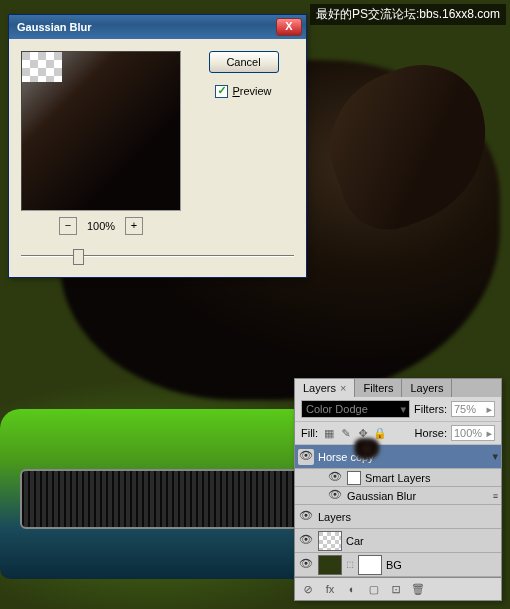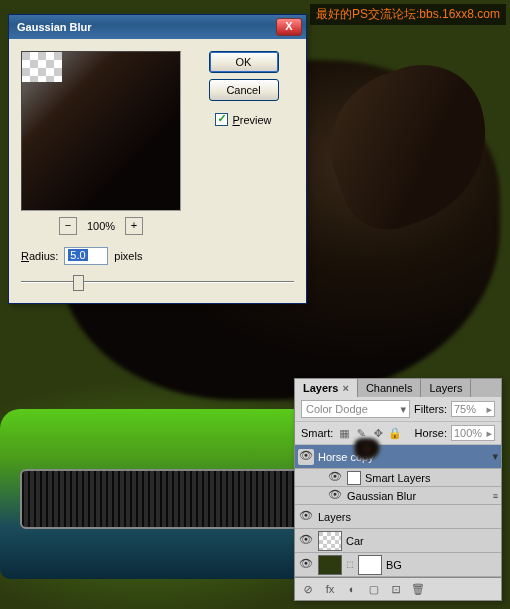--- a/index.html
+++ b/index.html
@@ -2,53 +2,53 @@
 <html><head>
 <meta charset="utf-8">
 <style>
 *{box-sizing:border-box;margin:0;padding:0;font-family:Tahoma,Arial,sans-serif;font-size:11px}
 body{width:510px;height:609px;background:#2d3a0f;position:relative;overflow:hidden}
 .bg-scene{position:absolute;inset:0;background:radial-gradient(ellipse 400px 200px at 150px 500px,#4a7a1a 0%,#2d3a0f 60%);}
 .horse{position:absolute;left:60px;top:60px;width:440px;height:340px;background:radial-gradient(ellipse at 70% 30%,#3a2a1a 0%,#1a1108 30%,#0a0605 60%);border-radius:30% 40% 50% 40%;filter:blur(2px)}
 .horse-head{position:absolute;right:20px;top:70px;width:160px;height:150px;background:linear-gradient(135deg,#3a2818 0%,#1a0f08 60%);border-radius:50% 40% 60% 30%;transform:rotate(-20deg)}
 .car{position:absolute;left:0;bottom:30px;width:330px;height:170px;background:linear-gradient(180deg,#5aca1a 0%,#4a9a1a 30%,#1a4a5a 70%,#0a2a3a 100%);border-radius:20px 30px 10px 10px}
 .car-grill{position:absolute;left:20px;bottom:50px;width:280px;height:60px;background:repeating-linear-gradient(90deg,#0a0a0a 0 2px,#2a2a2a 2px 6px);border:2px solid #888;border-radius:6px}
-.watermark{position:absolute;top:4px;right:4px;background:rgba(0,0,0,.6);color:#f97316;padding:2px 6px;font-size:12px}
+.watermark{position:absolute;top:4px;right:4px;background:rgba(0,0,0,.6);color:#ffffff;padding:2px 6px;font-size:12px}
 
 
 .dialog{position:absolute;left:8px;top:14px;width:299px;background:#ece9d8;border:1px solid #0a246a;box-shadow:2px 2px 6px rgba(0,0,0,.3)}
 .titlebar{height:24px;background:linear-gradient(180deg,#3a6ea5 0%,#2a5a8a 40%,#3a6ea5 100%);display:flex;align-items:center;padding:0 4px;color:#fff;font-weight:bold}
 .title-text{flex:1;padding-left:4px}
 .close-btn{width:26px;height:18px;background:linear-gradient(180deg,#f88 0%,#d44 60%,#a22 100%);border:1px solid #733;border-radius:3px;color:#fff;text-align:center;line-height:14px;font-weight:bold;cursor:pointer}
 .dlg-body{padding:12px;display:flex;gap:12px}
 .preview-box{width:160px;height:160px;border:1px inset #999;background:linear-gradient(135deg,#7a7a7a 0%,#2a1a10 30%,#0a0505 70%);position:relative;overflow:hidden}
 .transparency{position:absolute;left:0;top:0;width:40px;height:30px;background:repeating-conic-gradient(#fff 0 25%,#ccc 0 50%) 0 0/16px 16px}
 .dlg-right{flex:1;display:flex;flex-direction:column;gap:6px;align-items:center}
 .xp-btn{width:70px;height:22px;background:linear-gradient(180deg,#fff 0%,#ece9d8 60%,#d4d0c8 100%);border:1px solid #003c74;border-radius:3px;cursor:pointer;text-align:center;line-height:20px}
 .xp-btn.default{box-shadow:0 0 0 1px #316ac5 inset}
-.chk-row{display:flex;align-items:center;gap:4px;margin-top:6px}
+.chk-row{display:flex;align-items:flex-start;gap:4px;margin-top:6px}
 .chk{width:13px;height:13px;border:1px solid #1c5180;background:#fff;position:relative}
 .chk.checked::after{content:"✓";position:absolute;left:1px;top:-2px;color:#21a121;font-size:11px;font-weight:bold}
 .zoom-row{display:flex;align-items:center;justify-content:center;gap:10px;margin-top:6px}
 .zoom-btn{width:18px;height:18px;border:1px solid #888;background:#ece9d8;text-align:center;line-height:14px;cursor:pointer}
 .radius-row{display:flex;align-items:center;gap:6px;padding:0 12px 8px}
 .radius-input{width:44px;height:18px;border:1px solid #7f9db9;background:#fff;padding:1px 3px;text-align:left}
 .radius-input span{background:#316ac5;color:#fff;padding:0 2px}
 .slider-track{margin:0 12px 12px;height:18px;position:relative}
 .slider-line{position:absolute;left:0;right:0;top:8px;height:2px;background:#999;border-top:1px solid #777;border-bottom:1px solid #fff}
 .slider-thumb{position:absolute;left:52px;top:2px;width:11px;height:16px;background:#ece9d8;border:1px solid #777;cursor:pointer}
 
 
 .palette{position:absolute;right:8px;bottom:8px;width:208px;background:#d9d9d9;border:1px solid #888;box-shadow:2px 2px 6px rgba(0,0,0,.3);font-size:10px}
 .pal-tabs{display:flex;background:#b8b8b8}
 .pal-tab{padding:3px 8px;border-right:1px solid #888;cursor:pointer}
-.pal-tab.active{background:#d9d9d9;font-weight:bold}
+.pal-tab.active{background:#d9d9d9;font-weight:normal}
 .pal-tab .x{margin-left:4px;color:#666}
 .pal-row{display:flex;align-items:center;padding:3px 6px;gap:4px;border-bottom:1px solid #bbb}
-.pal-dd{flex:1;height:18px;background:#ffffff;border:1px solid #aaa;padding:0 4px;line-height:16px;color:#888;position:relative}
+.pal-dd{flex:1;height:18px;background:#000000;border:1px solid #aaa;padding:0 4px;line-height:16px;color:#888;position:relative}
 .pal-dd::after{content:"▾";position:absolute;right:3px;top:0;color:#666}
 .pal-field{width:44px;height:16px;border:1px solid #aaa;background:#fff;padding:0 2px;line-height:14px;color:#888;position:relative}
 .pal-field::after{content:"▸";position:absolute;right:2px;top:0;color:#888}
 .lock-icons{display:flex;gap:3px;flex:1}
 .lock-icons span{width:14px;height:14px;display:inline-flex;align-items:center;justify-content:center;color:#666}
 .layers-list{max-height:140px;overflow:auto;background:#d0d0d0}
 .layer-row{display:flex;align-items:center;height:24px;border-bottom:1px solid #aaa;padding:0 3px;gap:4px}
 .layer-row.selected{background:#5a7aa5;color:#fff}
 .layer-row.sub{padding-left:32px;height:18px;font-size:9px}
 .eye{width:16px;height:16px;text-align:center;color:#333}
@@ -88,52 +88,46 @@
       <div class="preview-box">
         <div class="transparency"></div>
       </div>
       <div class="zoom-row">
         <div class="zoom-btn">−</div>
         <span>100%</span>
         <div class="zoom-btn">+</div>
       </div>
     </div>
     <div class="dlg-right">
-      <div class="xp-btn default">OK</div>
       <div class="xp-btn">Cancel</div>
       <div class="chk-row">
         <div class="chk checked"></div>
         <span><u>P</u><span textcontent="Preview"></span>review</span>
       </div>
     </div>
-  </div>
-  <div class="radius-row">
-    <span><u>R</u>adius:</span>
-    <div class="radius-input"><span>5.0</span></div>
-    <span>pixels</span>
   </div>
   <div class="slider-track">
     <div class="slider-line"></div>
     <div class="slider-thumb"></div>
   </div>
 </div>
 
 <div class="palette">
   <div class="pal-tabs">
     <div class="pal-tab active"><span>Layers</span><span class="x">×</span></div>
-    <div class="pal-tab">Channels</div>
+    <div class="pal-tab">Filters</div>
     <div class="pal-tab">Layers</div>
   </div>
   <div class="pal-row">
     <div class="pal-dd">Color Dodge</div>
     <span>Filters:</span>
     <div class="pal-field">75%</div>
   </div>
   <div class="pal-row">
-    <span>Smart:</span>
+    <span>Fill:</span>
     <div class="lock-icons">
       <span>▦</span>
       <span>✎</span>
       <span>✥</span>
       <span>🔒</span>
     </div>
     <span>Horse:</span>
     <div class="pal-field">100%</div>
   </div>
   <div class="layers-list">

